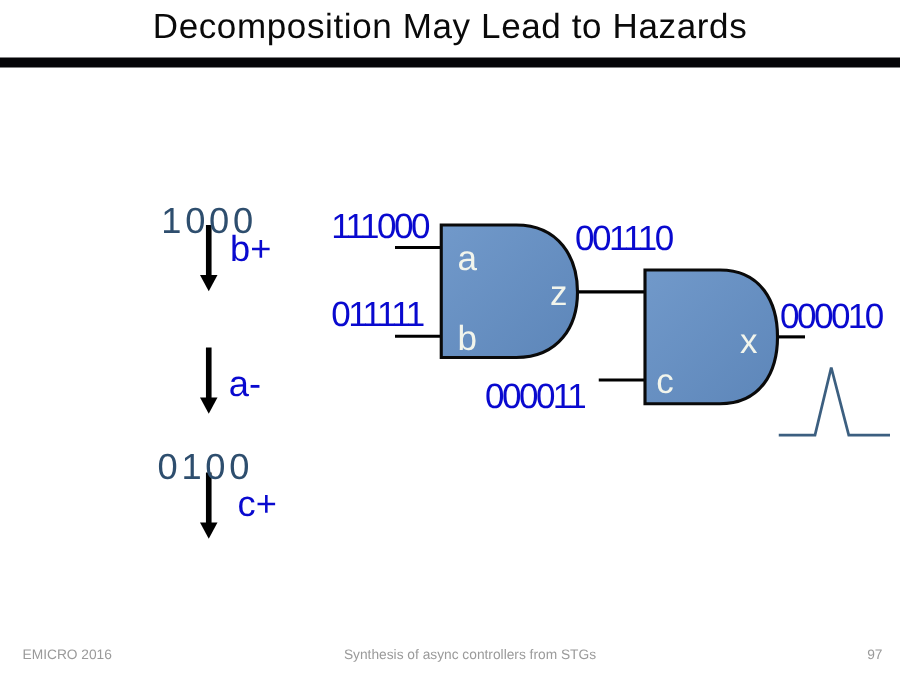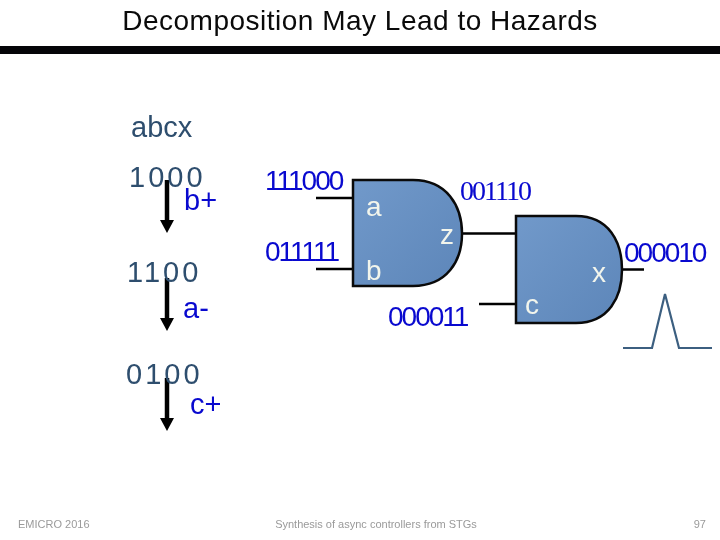--- a/index.html
+++ b/index.html
@@ -69,31 +69,29 @@
     <line x1="479" y1="304" x2="517" y2="304" stroke="#000" stroke-width="2.5"></line>
     <line x1="621" y1="269.5" x2="644" y2="269.5" stroke="#000" stroke-width="2.5"></line>
 
     <path d="M353 180 H413 C447 180 462 206 462 233.5 C462 261 447 286 413 286 H353 Z" fill="url(#gateFill)" stroke="#0a0a0a" stroke-width="2.5"></path>
 
     <path d="M516 216 H576 C609 216 622 242 622 269.5 C622 297 609 323 576 323 H516 Z" fill="url(#gateFill)" stroke="#0a0a0a" stroke-width="2.5"></path>
 
     <polyline points="623,348 652,348 665,294 679,348 712,348" fill="none" stroke="#3C5F80" stroke-width="2.2"></polyline>
   </svg>
 
-  <div class="abs state-header" style="left:131px;top:111px;">abcx</div>
   <div class="abs state-code" style="left:129px;top:146px;">1000</div>
   <div class="abs transition-label" style="left:184px;top:185px;">b+</div>
-  <div class="abs state-code" style="left:127px;top:241px;">1100</div>
   <div class="abs transition-label" style="left:183px;top:293px;">a-</div>
   <div class="abs state-code" style="left:126px;top:343px;text-align:center;">0100</div>
   <div class="abs transition-label" style="left:190px;top:389px;">c+</div>
 
   <div class="abs waveform-value" style="left:265px;top:167px;">111000</div>
   <div class="abs waveform-value" style="left:265px;top:238px;">011111</div>
-  <div class="abs waveform-value" style="left:460px;top:177px;font-family:Liberation Serif, serif;">001110</div>
+  <div class="abs waveform-value" style="left:460px;top:177px;">001110</div>
   <div class="abs waveform-value" style="left:388px;top:303px;">000011</div>
   <div class="abs waveform-value" style="left:624px;top:239px;">000010</div>
 
   <div class="abs gate-letter" style="left:366px;top:193px;">a</div>
   <div class="abs gate-letter" style="left:366px;top:257px;">b</div>
   <div class="abs gate-letter" style="left:440px;top:221px;">z</div>
   <div class="abs gate-letter" style="left:525px;top:291px;">c</div>
   <div class="abs gate-letter" style="left:592px;top:259px;">x</div>
 
   <div class="abs footer-text" style="left:18px;top:518px;text-align:center;">EMICRO 2016</div>

